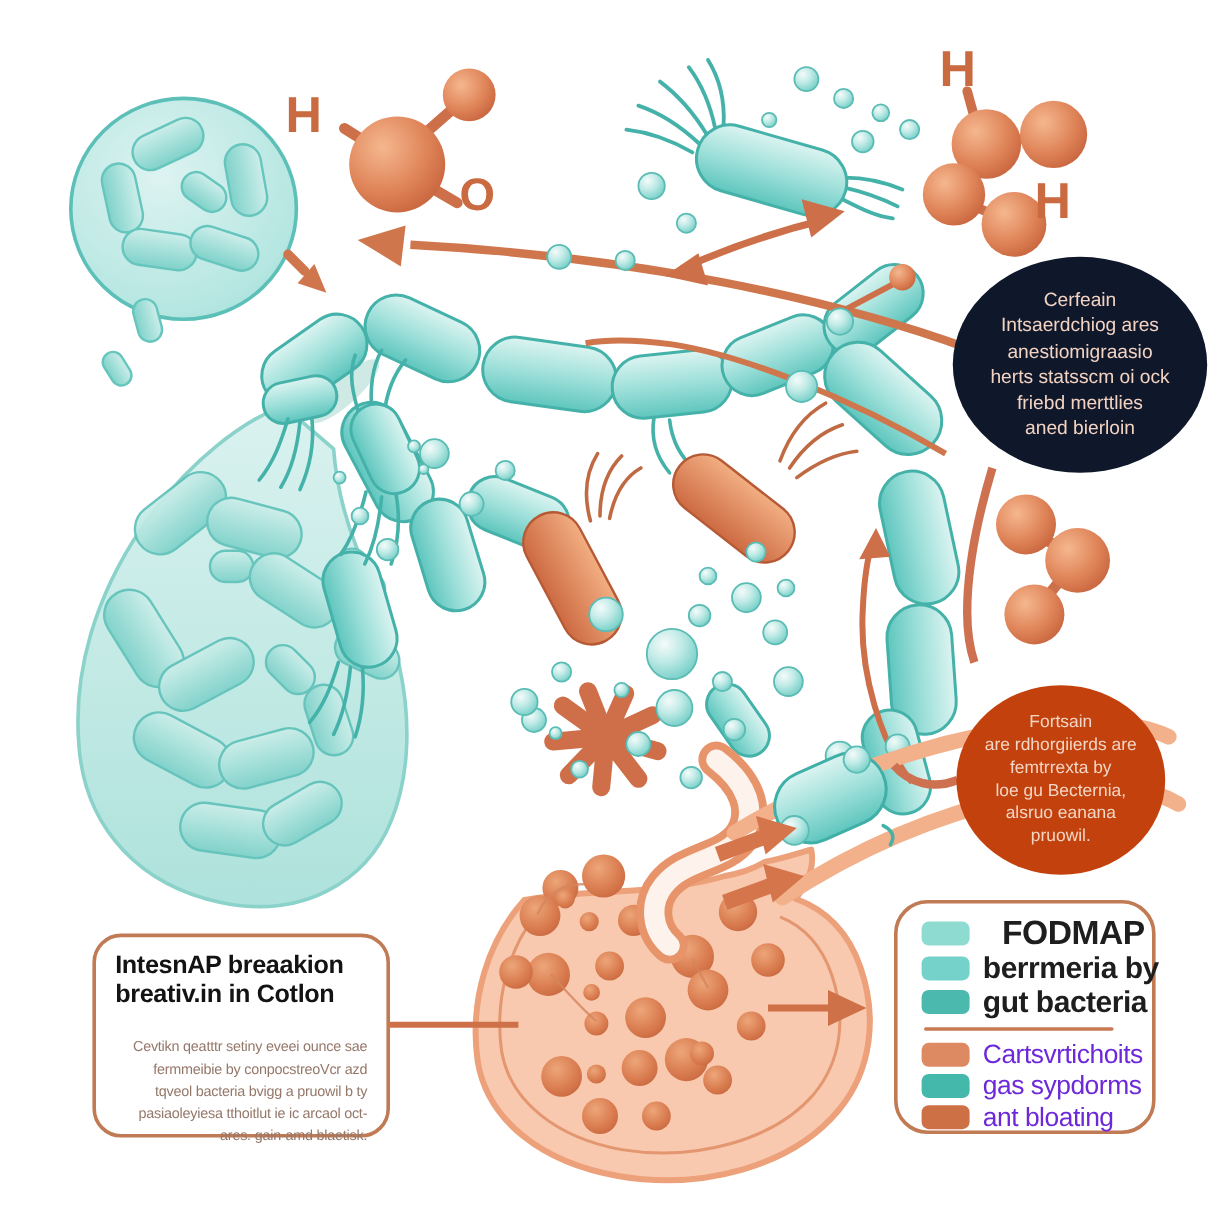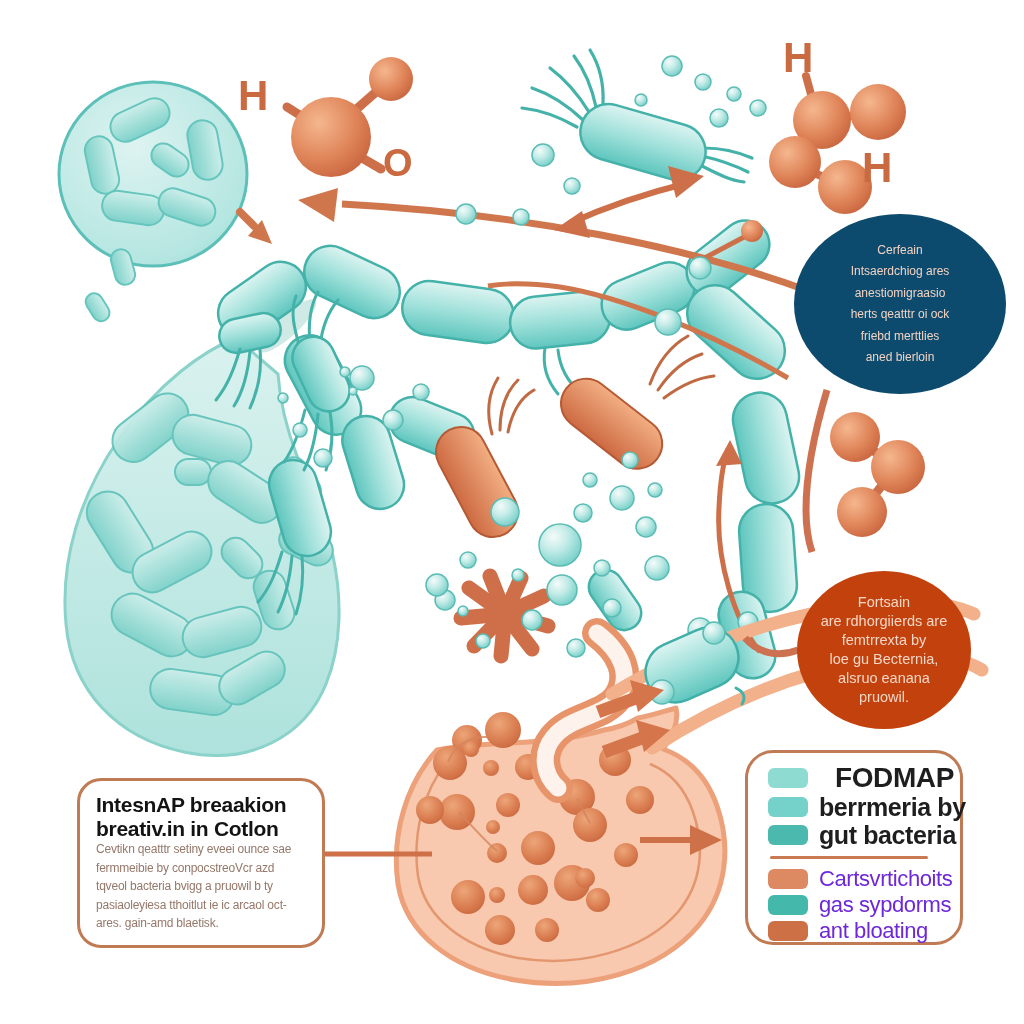--- a/index.html
+++ b/index.html
@@ -3,28 +3,28 @@
 <meta charset="utf-8">
 <style>
   html,body{margin:0;padding:0;background:#fff;}
   .canvas{position:relative;width:1024px;height:1024px;background:#ffffff;overflow:hidden;
           font-family:"Liberation Sans",sans-serif;}
   .canvas svg{position:absolute;left:0;top:0;}
   .h-label{position:absolute;font-weight:bold;color:#c96a40;}
   .speech{position:absolute;border-radius:50%;display:flex;flex-direction:column;
           justify-content:center;align-items:center;text-align:center;}
   .speech .ln{white-space:nowrap;}
-  .bubble1{left:794px;top:214px;width:212px;height:180px;background:#0c4a6e;
-           color:#f2d3c2;font-size:12px;line-height:21.5px;}
+  .bubble1{left:794px;top:214px;width:212px;height:180px;background:#0f172a;
+           color:#f2d3c2;font-size:16px;line-height:21.5px;}
   .bubble2{left:797px;top:571px;width:174px;height:158px;background:#c2410c;
            color:#f3d6c6;font-size:14.5px;line-height:19px;}
   .info-box{position:absolute;left:77px;top:778px;width:248px;height:170px;box-sizing:border-box;
             background:#ffffff;border:3px solid #c07a54;border-radius:24px;padding:12px 16px;}
   .info-title{color:#131313;font-size:21px;font-weight:bold;line-height:1.12;letter-spacing:-0.3px;}
-  .info-body{margin-top:0;color:#95786a;font-size:12px;line-height:1.55;letter-spacing:-0.2px;}
+  .info-body{margin-top:23px;color:#95786a;font-size:12px;line-height:1.55;letter-spacing:-0.2px;text-align:right;}
   .info-body div{white-space:nowrap;}
   .legend{position:absolute;left:745px;top:750px;width:218px;height:195px;box-sizing:border-box;
           background:#ffffff;border:3px solid #c07a54;border-radius:28px;padding:10px 0 0 20px;}
   .lrow{display:flex;align-items:center;gap:11px;}
   .sw{width:40px;height:20px;border-radius:6px;flex:none;}
   .llab{white-space:nowrap;letter-spacing:-0.4px;}
   .f0{font-size:28px;font-weight:bold;color:#1e1e1e;line-height:30px;margin-left:16px;}
   .f1,.f2{font-size:25px;font-weight:bold;color:#1e1e1e;line-height:28px;}
   .s0,.s1,.s2{font-size:22px;font-weight:500;color:#6d28d9;line-height:26px;}
   .ldivider{width:158px;height:2.5px;background:#c97a52;border-radius:2px;margin:7px 0 7px 2px;}
@@ -358,21 +358,21 @@
 
 <div class="h-label" style="left:238px;top:72px;font-size:42px;">H</div>
 <div class="h-label" style="left:383px;top:142px;font-size:38px;">O</div>
 <div class="h-label" style="left:783px;top:34px;font-size:42px;">H</div>
 <div class="h-label" style="left:862px;top:144px;font-size:42px;">H</div>
 
 <div class="speech bubble1">
   <div class="ln">Cerfeain</div>
   <div class="ln">Intsaerdchiog ares</div>
   <div class="ln">anestiomigraasio</div>
-  <div class="ln">herts qeatttr oi ock</div>
+  <div class="ln">herts statsscm oi ock</div>
   <div class="ln">friebd merttlies</div>
   <div class="ln">aned bierloin</div>
 </div>
 
 <div class="speech bubble2">
   <div class="ln">Fortsain</div>
   <div class="ln">are rdhorgiierds are</div>
   <div class="ln">femtrrexta by</div>
   <div class="ln">loe gu Becternia,</div>
   <div class="ln">alsruo eanana</div>

